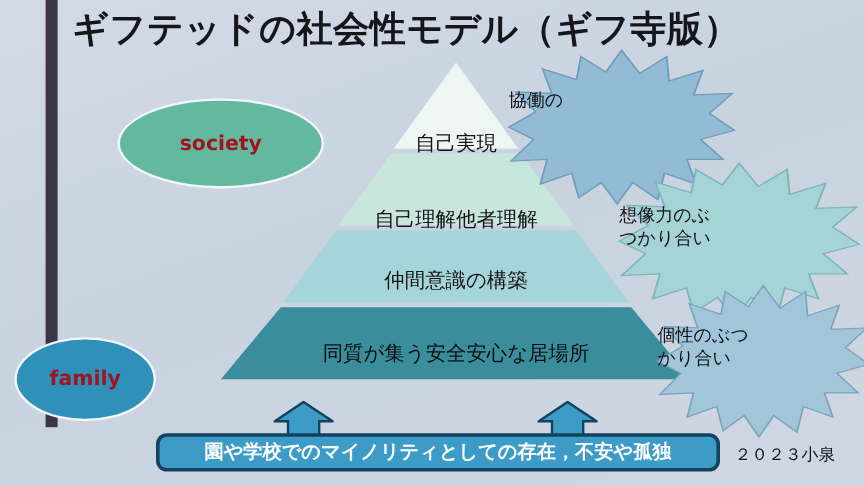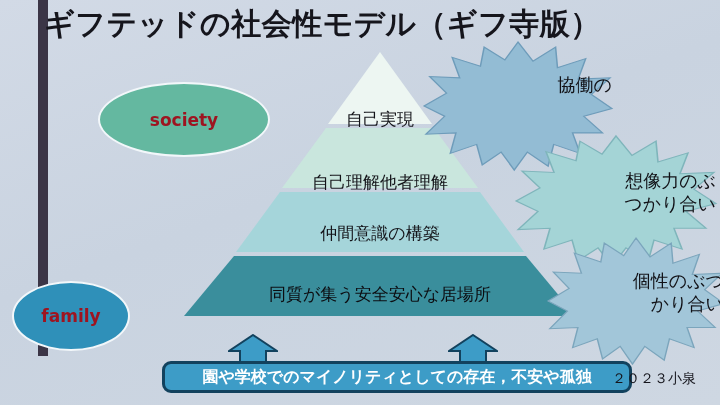--- a/index.html
+++ b/index.html
@@ -20,21 +20,21 @@
   .title-bar {
     position: absolute;
     left: 38px;
     top: 0px;
     width: 10px;
     height: 356px;
     background: #3b3546;
   }
   .title-text {
     position: absolute;
-    left: 44px;
+    left: 60px;
     top: 4px;
     font-size: 30px;
     font-weight: 700;
     color: #15151c;
     letter-spacing: 0.5px;
     white-space: nowrap;
     font-family: "DejaVu Sans", "Liberation Sans", sans-serif;
   }
 
   
@@ -77,23 +77,23 @@
   .el-society   { left: 98px;  top: 82px;  width: 172px; height: 75px;  background: #64b8a0; font-size: 17px; }
   .el-community { left: 48px;  top: 186px; width: 164px; height: 77px;  background: #44b0c2; font-size: 16px; }
   .el-family    { left: 12px;  top: 281px; width: 118px; height: 70px;  background: #2f90b9; font-size: 17px; text-align: right; }
 
   
   .burst { position: absolute; }
   .burst svg { display: block; overflow: visible; }
   .burst-text {
     position: absolute;
     left: 0; right: 0;
-    text-align: right;
+    text-align: left;
     color: #111116;
-    font-size: 18px;
+    font-size: 15px;
     line-height: 1.25;
     font-family: "DejaVu Sans", "Liberation Sans", sans-serif;
     pointer-events: none;
   }
   .b1 { left: 424px; top: 42px;  width: 188px; height: 128px; }
   .b1 .burst-text { top: 32px; }
   .b2 { left: 516px; top: 136px; width: 200px; height: 130px; }
   .b2 .burst-text { top: 34px; }
   .b3 { left: 548px; top: 238px; width: 176px; height: 126px; }
   .b3 .burst-text { top: 32px; }
@@ -116,21 +116,20 @@
     border-radius: 9px;
     box-sizing: border-box;
     display: flex;
     align-items: center;
     justify-content: center;
     color: #ffffff;
     font-size: 16px;
     font-weight: 700;
     white-space: nowrap;
     font-family: "DejaVu Sans", "Liberation Sans", sans-serif;
-    margin-left: 32px;
   }
   .credit {
     position: absolute;
     left: 612px;
     top: 370px;
     font-size: 14px;
     color: #15151c;
     white-space: nowrap;
     font-family: Liberation Mono, monospace;
   }

